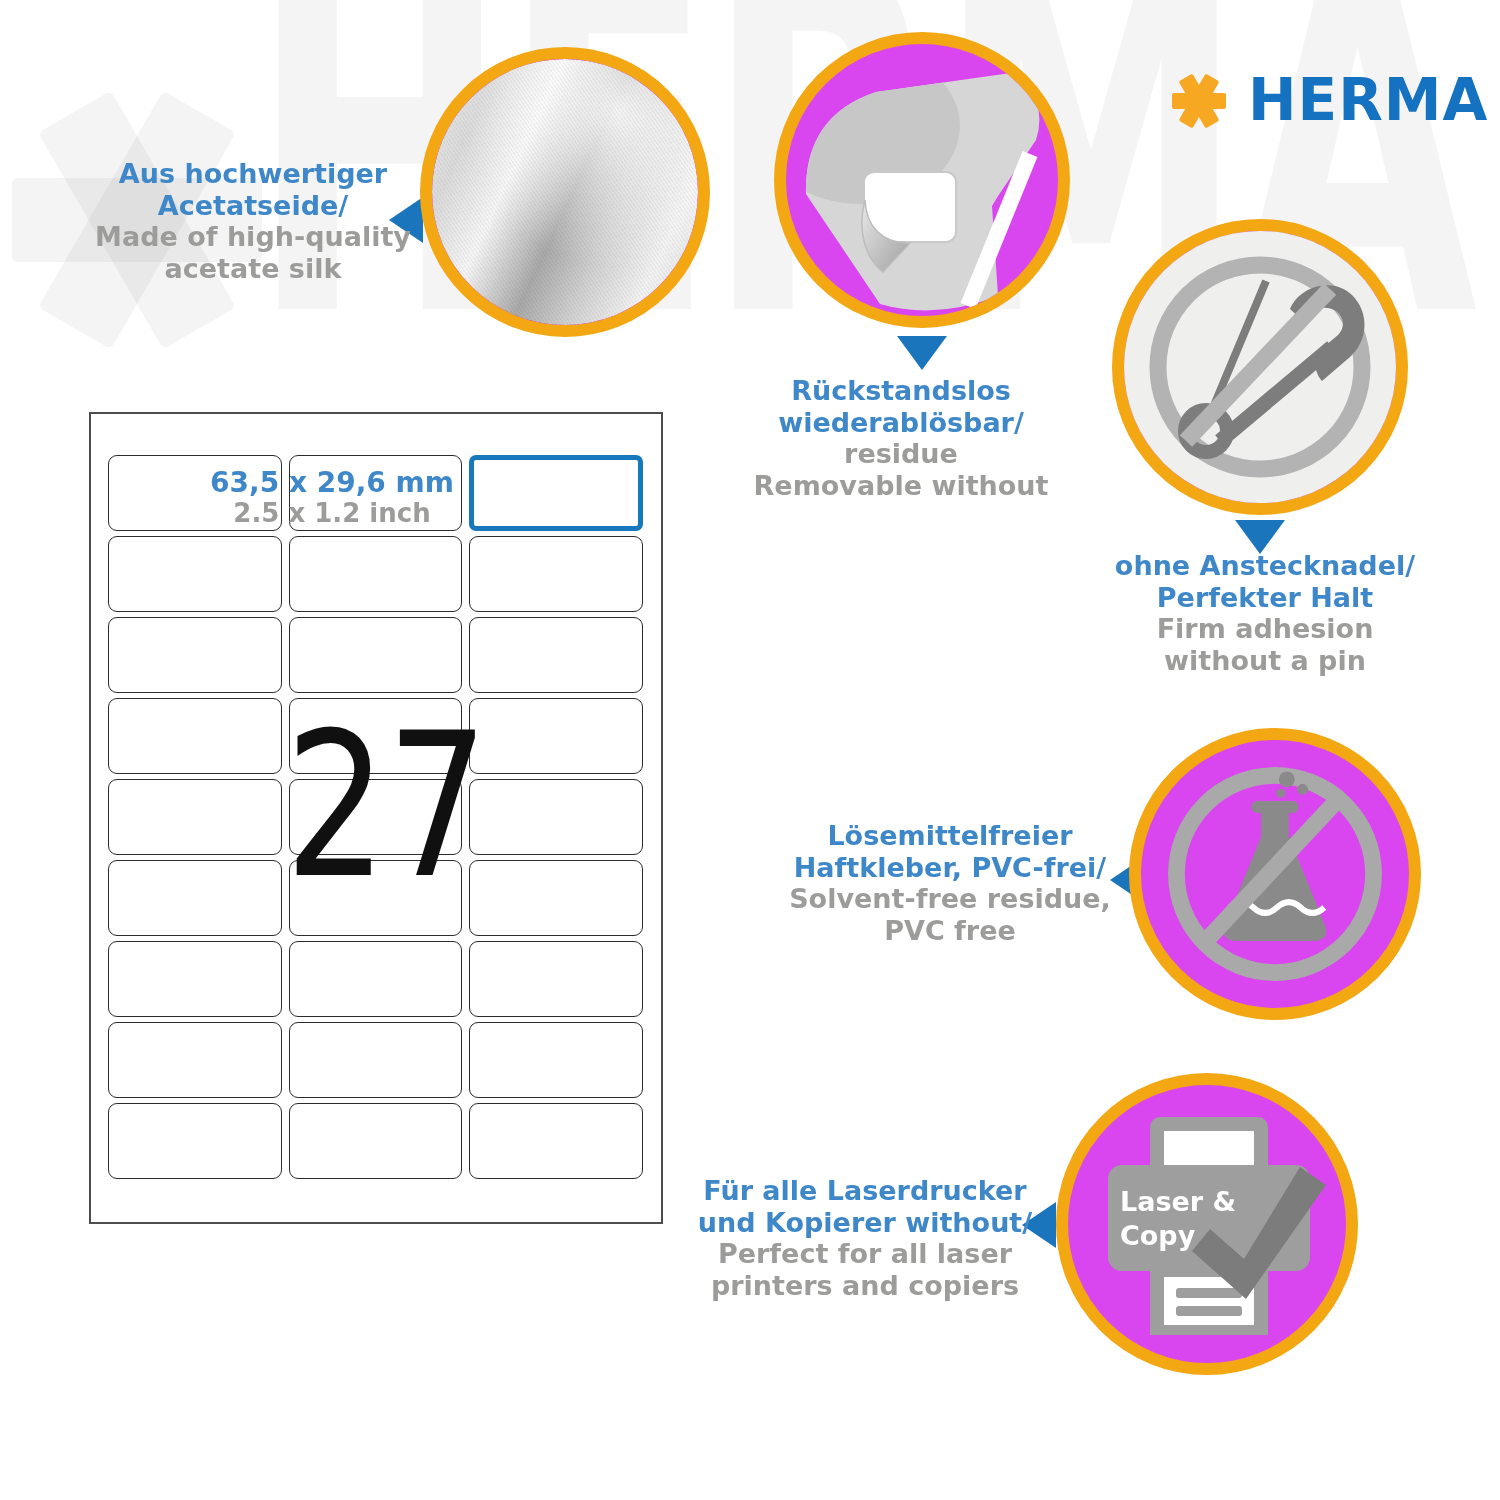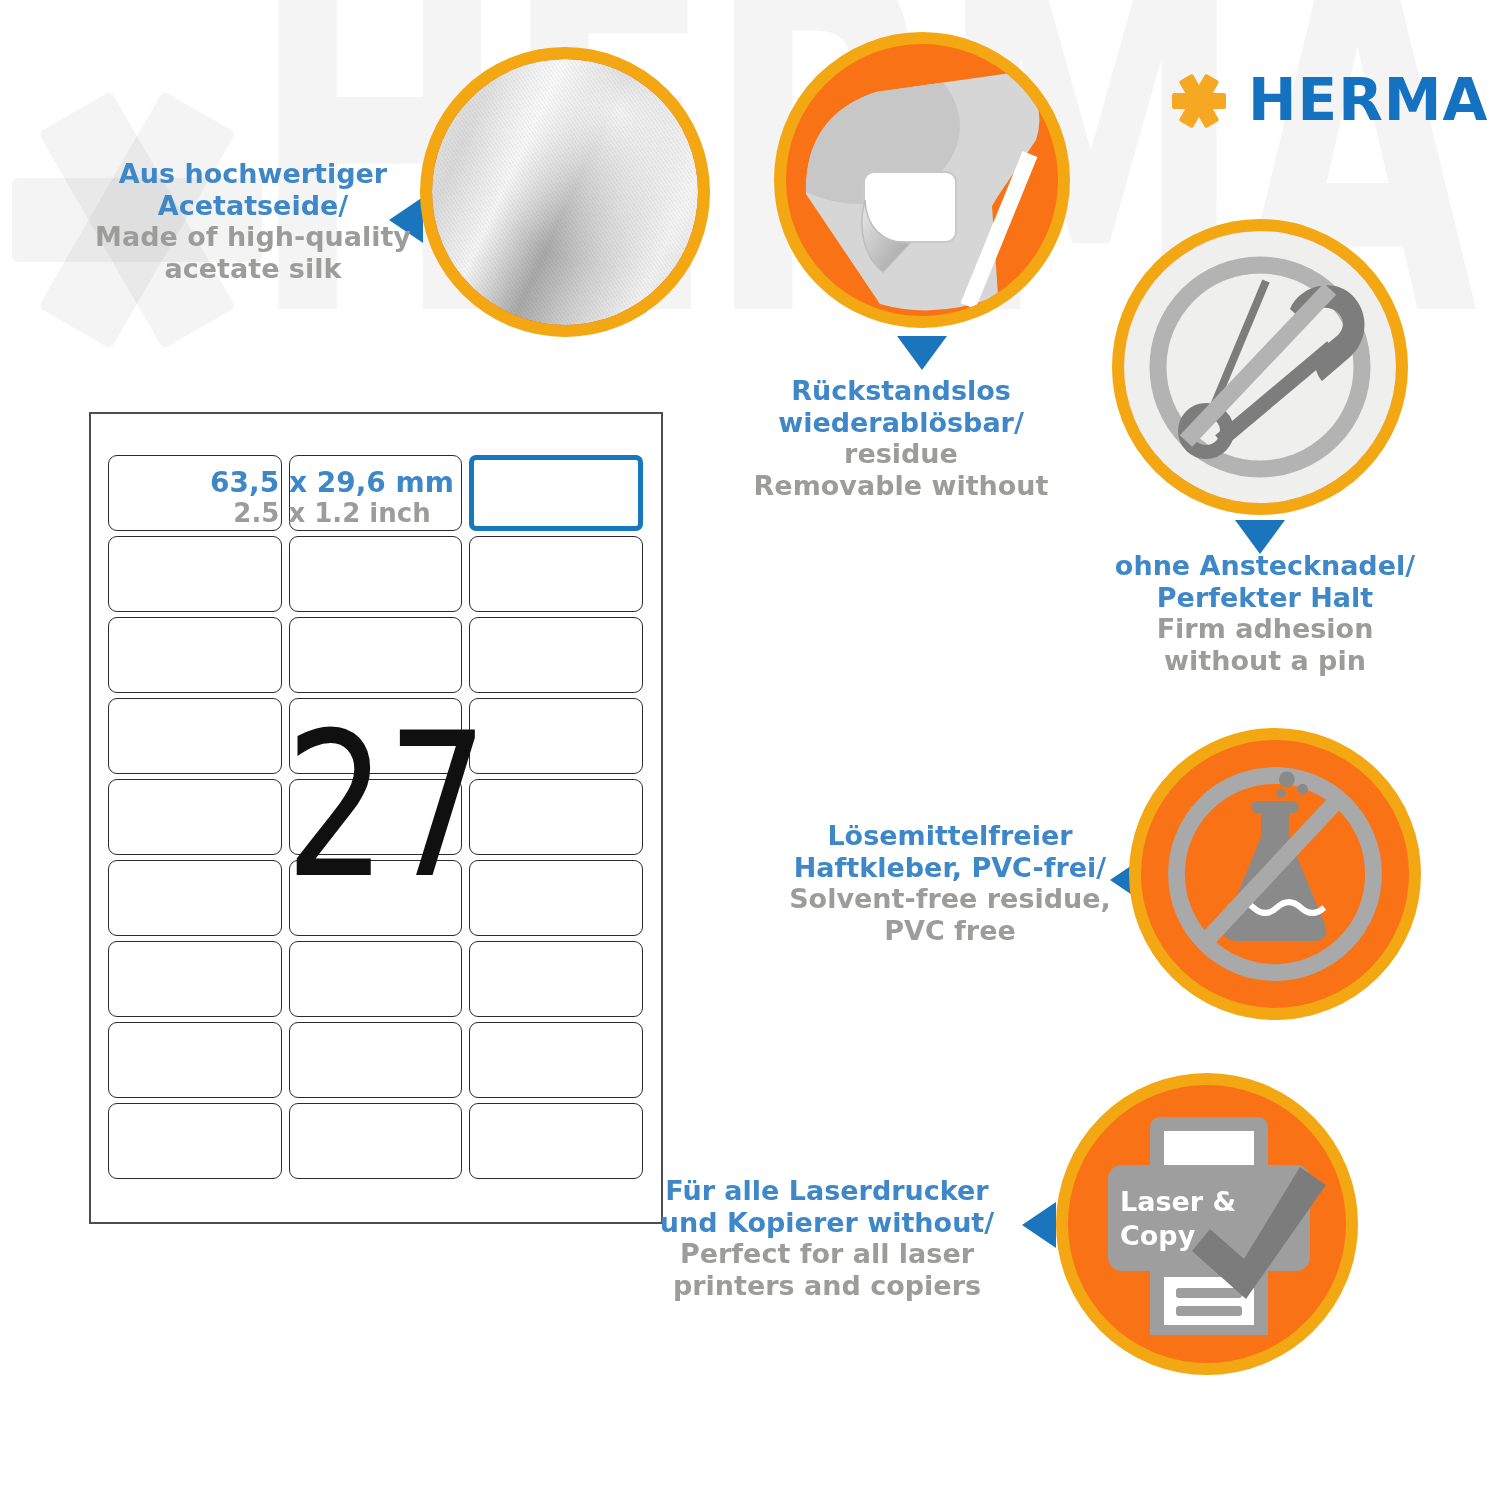--- a/index.html
+++ b/index.html
@@ -32,31 +32,31 @@
          font-size:200px;line-height:1;color:#101010;transform:scaleX(0.8);font-weight:400;}
 
   
   .ft{position:absolute;text-align:center;font-weight:bold;font-size:27px;line-height:31.5px;z-index:4;}
   .ft span{display:block;white-space:nowrap;}
   .ft .de{color:var(--blue-text);} .ft .en{color:var(--gray-text);}
   .ft1{left:93px;top:158px;width:320px;}
   .ft2{left:741px;top:375px;width:320px;}
   .ft3{left:1105px;top:550px;width:320px;}
   .ft4{left:780px;top:820px;width:340px;}
-  .ft5{left:647px;top:1175px;width:360px;}
+  .ft5{left:685px;top:1175px;width:360px;}
 
   
   .arrow{position:absolute;width:0;height:0;z-index:3;}
   .a-left{border-top:23px solid transparent;border-bottom:23px solid transparent;border-right:34px solid var(--blue-arrow);}
   .a-down{border-left:25px solid transparent;border-right:25px solid transparent;border-top:34px solid var(--blue-arrow);}
   .a1{left:389px;top:197px;} .a2{left:897px;top:336px;} .a3{left:1235px;top:520px;}
   .a4{left:1110px;top:857px;} .a5{left:1022px;top:1202px;}
 
   
-  .circle{position:absolute;border-radius:50%;border:12px solid var(--yellow);background:#f97316;
+  .circle{position:absolute;border-radius:50%;border:12px solid var(--yellow);background:#d946ef;
           box-sizing:border-box;z-index:3;overflow:hidden;}
   .c1{left:420px;top:47px;width:290px;height:290px;}
   .c2{left:774px;top:32px;width:296px;height:296px;}
   .c3{left:1112px;top:219px;width:296px;height:296px;}
   .c4{left:1129px;top:728px;width:292px;height:292px;}
   .c5{left:1056px;top:1073px;width:302px;height:302px;}
   .circle svg{display:block;width:100%;height:100%;}
   .silk{width:100%;height:100%;border-radius:50%;
     background:
       repeating-linear-gradient(55deg, rgba(0,0,0,0.045) 0 1px, rgba(255,255,255,0) 1px 3px),

